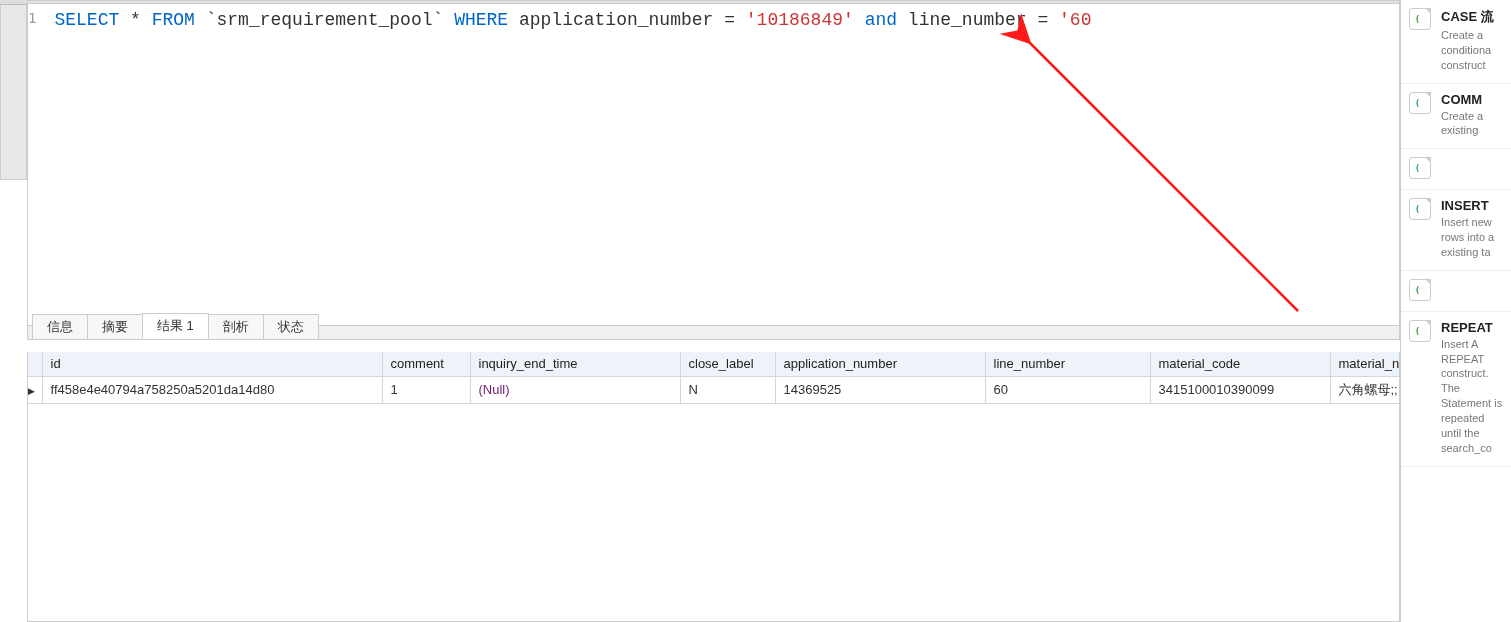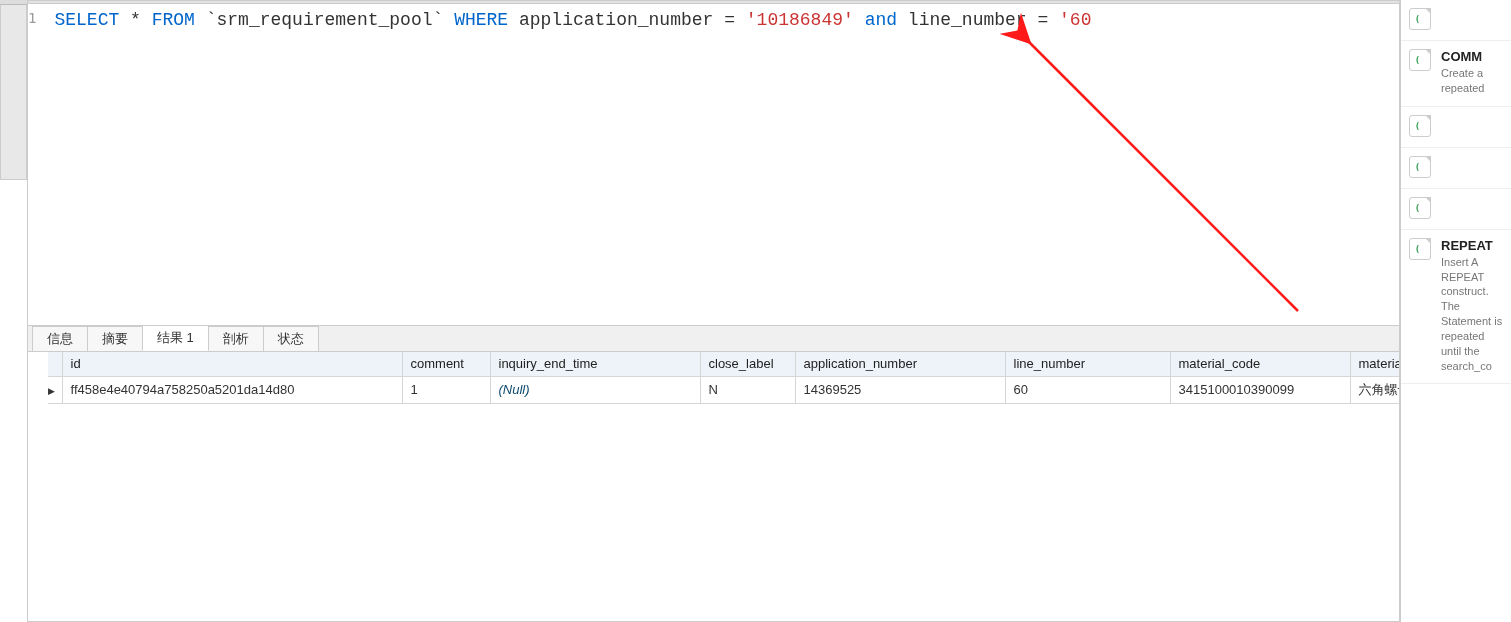--- a/index.html
+++ b/index.html
@@ -12,33 +12,33 @@
   .editor-topbar { height: 3px; background: #e2e2e2; border-bottom: 1px solid #ccc; }
   .editor-body { display: flex; height: calc(100% - 3px); }
   .line-gutter { width: 45px; text-align: right; color: #9a9a9a; padding: 6px 10px 0 0; font-family: Consolas, monospace; font-size: 14px; user-select: none; }
   .code-area { flex: 1; padding: 6px 6px 0 8px; font-family: Consolas, "Courier New", monospace; font-size: 18px; white-space: pre; position: relative; }
   .kw { color: #0066cc; }
   .str { color: #cc3333; }
   .ident { color: #333; }
   .cursor { display:inline-block; width:1px; height:16px; background:#000; vertical-align: text-bottom; margin-left: 1px; }
   .arrow-overlay { position: absolute; left: 0; top: 0; width: 1400px; height: 326px; pointer-events: none; }
 
-  .tabs-bar { position: absolute; left: 27px; right: 0; top: 326px; height: 26px; border: 1px solid #ccc; border-top: none; background: #f0f0f0; display: flex; align-items: flex-end; padding-left: 4px; }
+  .tabs-bar { position: absolute; left: 27px; right: 0; top: 326px; height: 14px; border: 1px solid #ccc; border-top: none; background: #f0f0f0; display: flex; align-items: flex-end; padding-left: 4px; }
   .tab { padding: 3px 14px; border: 1px solid #ccc; border-bottom: none; margin-right: -1px; background: #f7f7f7; cursor: pointer; color:#333; font-size:13px; }
   .tab.active { background: #fff; position: relative; z-index: 2; border-bottom: 1px solid #fff; text-align: right; }
 
   .grid-wrap { position: absolute; left: 27px; right: 0; top: 352px; bottom: 0; border: 1px solid #ccc; border-top: none; background: #fff; overflow: hidden; }
   .grid-scroll { overflow-x: auto; width: 100%; }
-  table.grid { border-collapse: collapse; table-layout: fixed; width: 100%; min-width: 1373px; margin-left: 20px; }
+  table.grid { border-collapse: collapse; table-layout: fixed; width: 100%; min-width: 1373px; }
   table.grid th, table.grid td { border-right: 1px solid #d6d6d6; border-bottom: 1px solid #d6d6d6; padding: 4px 8px; text-align: left; font-weight: normal; white-space: nowrap; overflow: hidden; }
   table.grid thead th { background: #eef3f9; color:#222; font-size:13px; height: 24px; }
   table.grid td { background: #fff; font-size:13px; height: 24px; }
   .rowmark { width: 12px; padding:0 !important; text-align:center; }
   .rowmark span { font-size: 9px; color:#333; }
-  .null { color: #0c4a6e; font-style: italic; }
+  .null { color: #701a75; }
 
   .side-panel { position: absolute; right: 0; top: 0; width: 111px; height: 622px; border-left: 1px solid #ccc; background: #fff; overflow: hidden; }
   .snippet { display: flex; padding: 8px 6px 10px 8px; border-bottom: 1px solid #eee; }
   .snippet-icon { width: 22px; height: 22px; border: 1px solid #ccc; border-radius: 3px; display:flex; align-items:center; justify-content:center; color:#2e9e4f; font-size:12px; font-weight:bold; margin-right: 10px; flex-shrink:0; background:#fff; position:relative; }
   .snippet-icon::before { content:""; position:absolute; right:-1px; top:-1px; width:0; height:0; border-left:6px solid transparent; border-top:6px solid #ccc; }
   .snippet-icon svg { width:12px; height:12px; }
   .snippet-text { flex:1; min-width:0; }
   .snippet-title { font-weight: bold; font-size: 13px; color:#222; white-space:nowrap; overflow:hidden; }
   .snippet-desc { color:#777; font-size: 11px; line-height: 1.35; margin-top:2px; word-break: break-word; }
 </style>
@@ -122,44 +122,52 @@
   </div>
 </div>
 
 <div class="side-panel" id="snips">
     <div class="snippet">
       <div class="snippet-icon">
         <svg viewBox="0 0 16 16">
           <text x="1" y="12" font-size="12" fill="#2e9e4f" font-family="monospace">( )</text>
         </svg>
       </div>
+      <div class="snippet-text">
+        <div class="snippet-title">CASE 流</div>
+        <div class="snippet-desc">Create a conditiona construct</div>
+      </div>
     </div>
     <div class="snippet">
       <div class="snippet-icon">
         <svg viewBox="0 0 16 16">
           <text x="1" y="12" font-size="12" fill="#2e9e4f" font-family="monospace">( )</text>
         </svg>
       </div>
       <div class="snippet-text">
         <div class="snippet-title">COMM</div>
-        <div class="snippet-desc">Create a repeated</div>
+        <div class="snippet-desc">Create a existing</div>
       </div>
     </div>
     <div class="snippet">
       <div class="snippet-icon">
         <svg viewBox="0 0 16 16">
           <text x="1" y="12" font-size="12" fill="#2e9e4f" font-family="monospace">( )</text>
         </svg>
       </div>
     </div>
     <div class="snippet">
       <div class="snippet-icon">
         <svg viewBox="0 0 16 16">
           <text x="1" y="12" font-size="12" fill="#2e9e4f" font-family="monospace">( )</text>
         </svg>
+      </div>
+      <div class="snippet-text">
+        <div class="snippet-title">INSERT</div>
+        <div class="snippet-desc">Insert new rows into a existing ta</div>
       </div>
     </div>
     <div class="snippet">
       <div class="snippet-icon">
         <svg viewBox="0 0 16 16">
           <text x="1" y="12" font-size="12" fill="#2e9e4f" font-family="monospace">( )</text>
         </svg>
       </div>
     </div>
     <div class="snippet">

